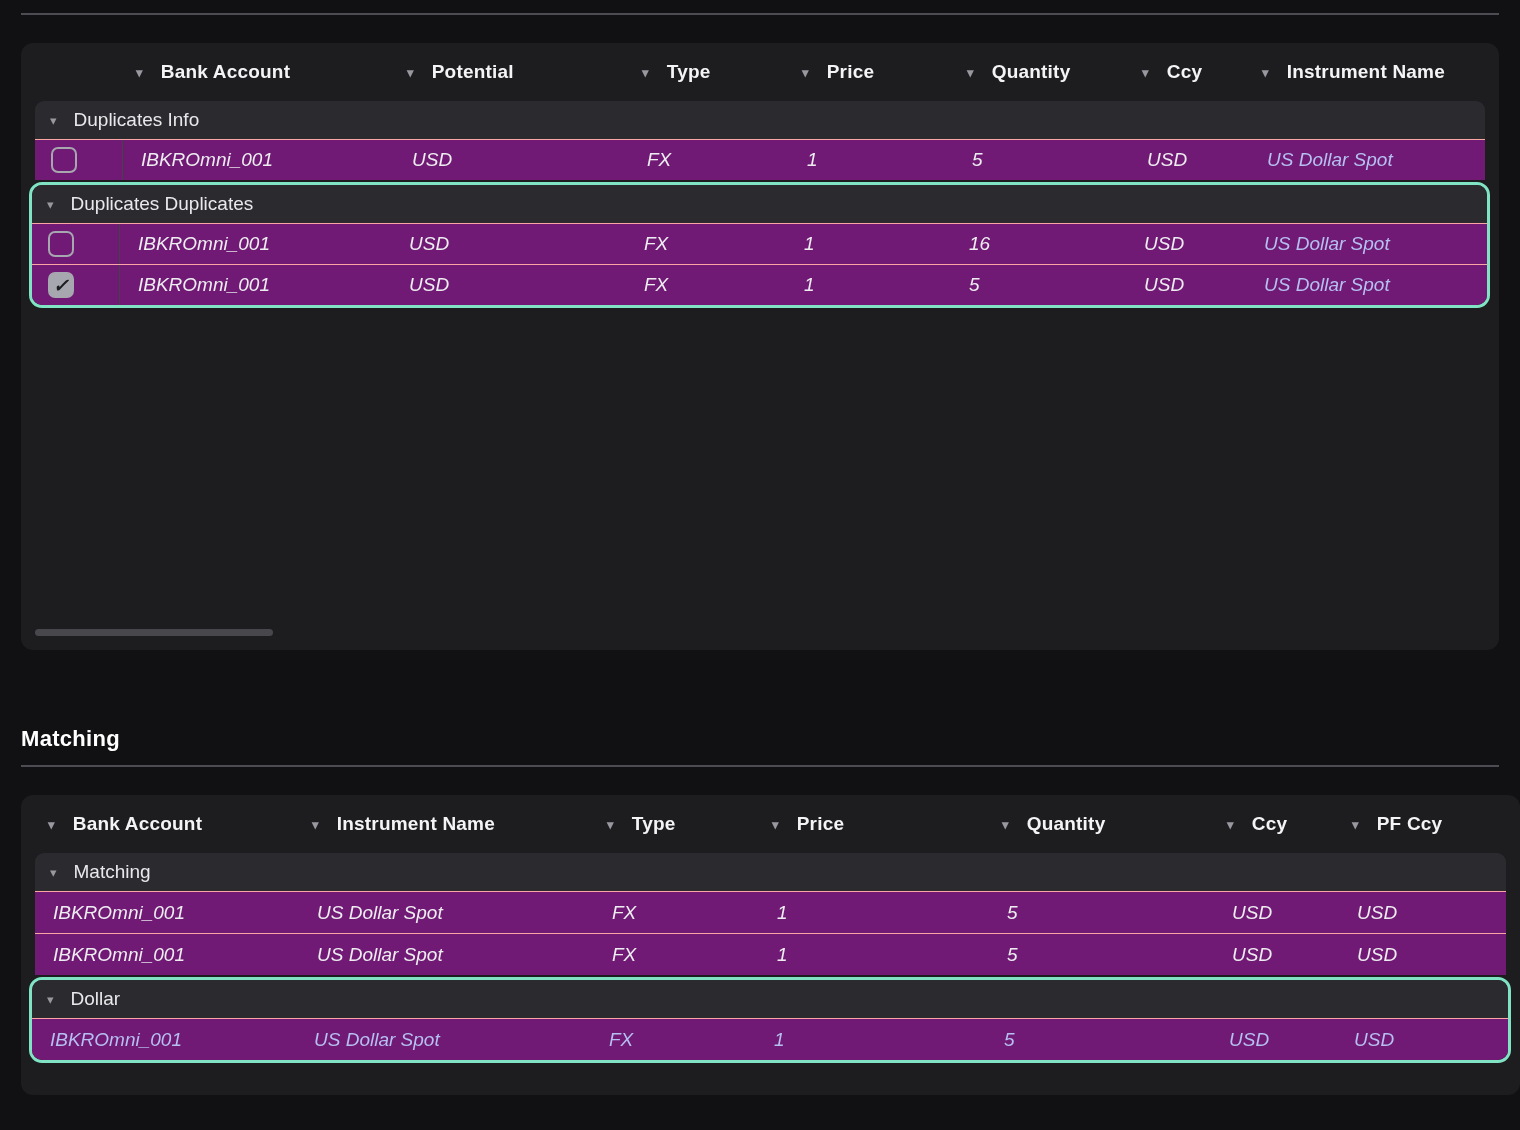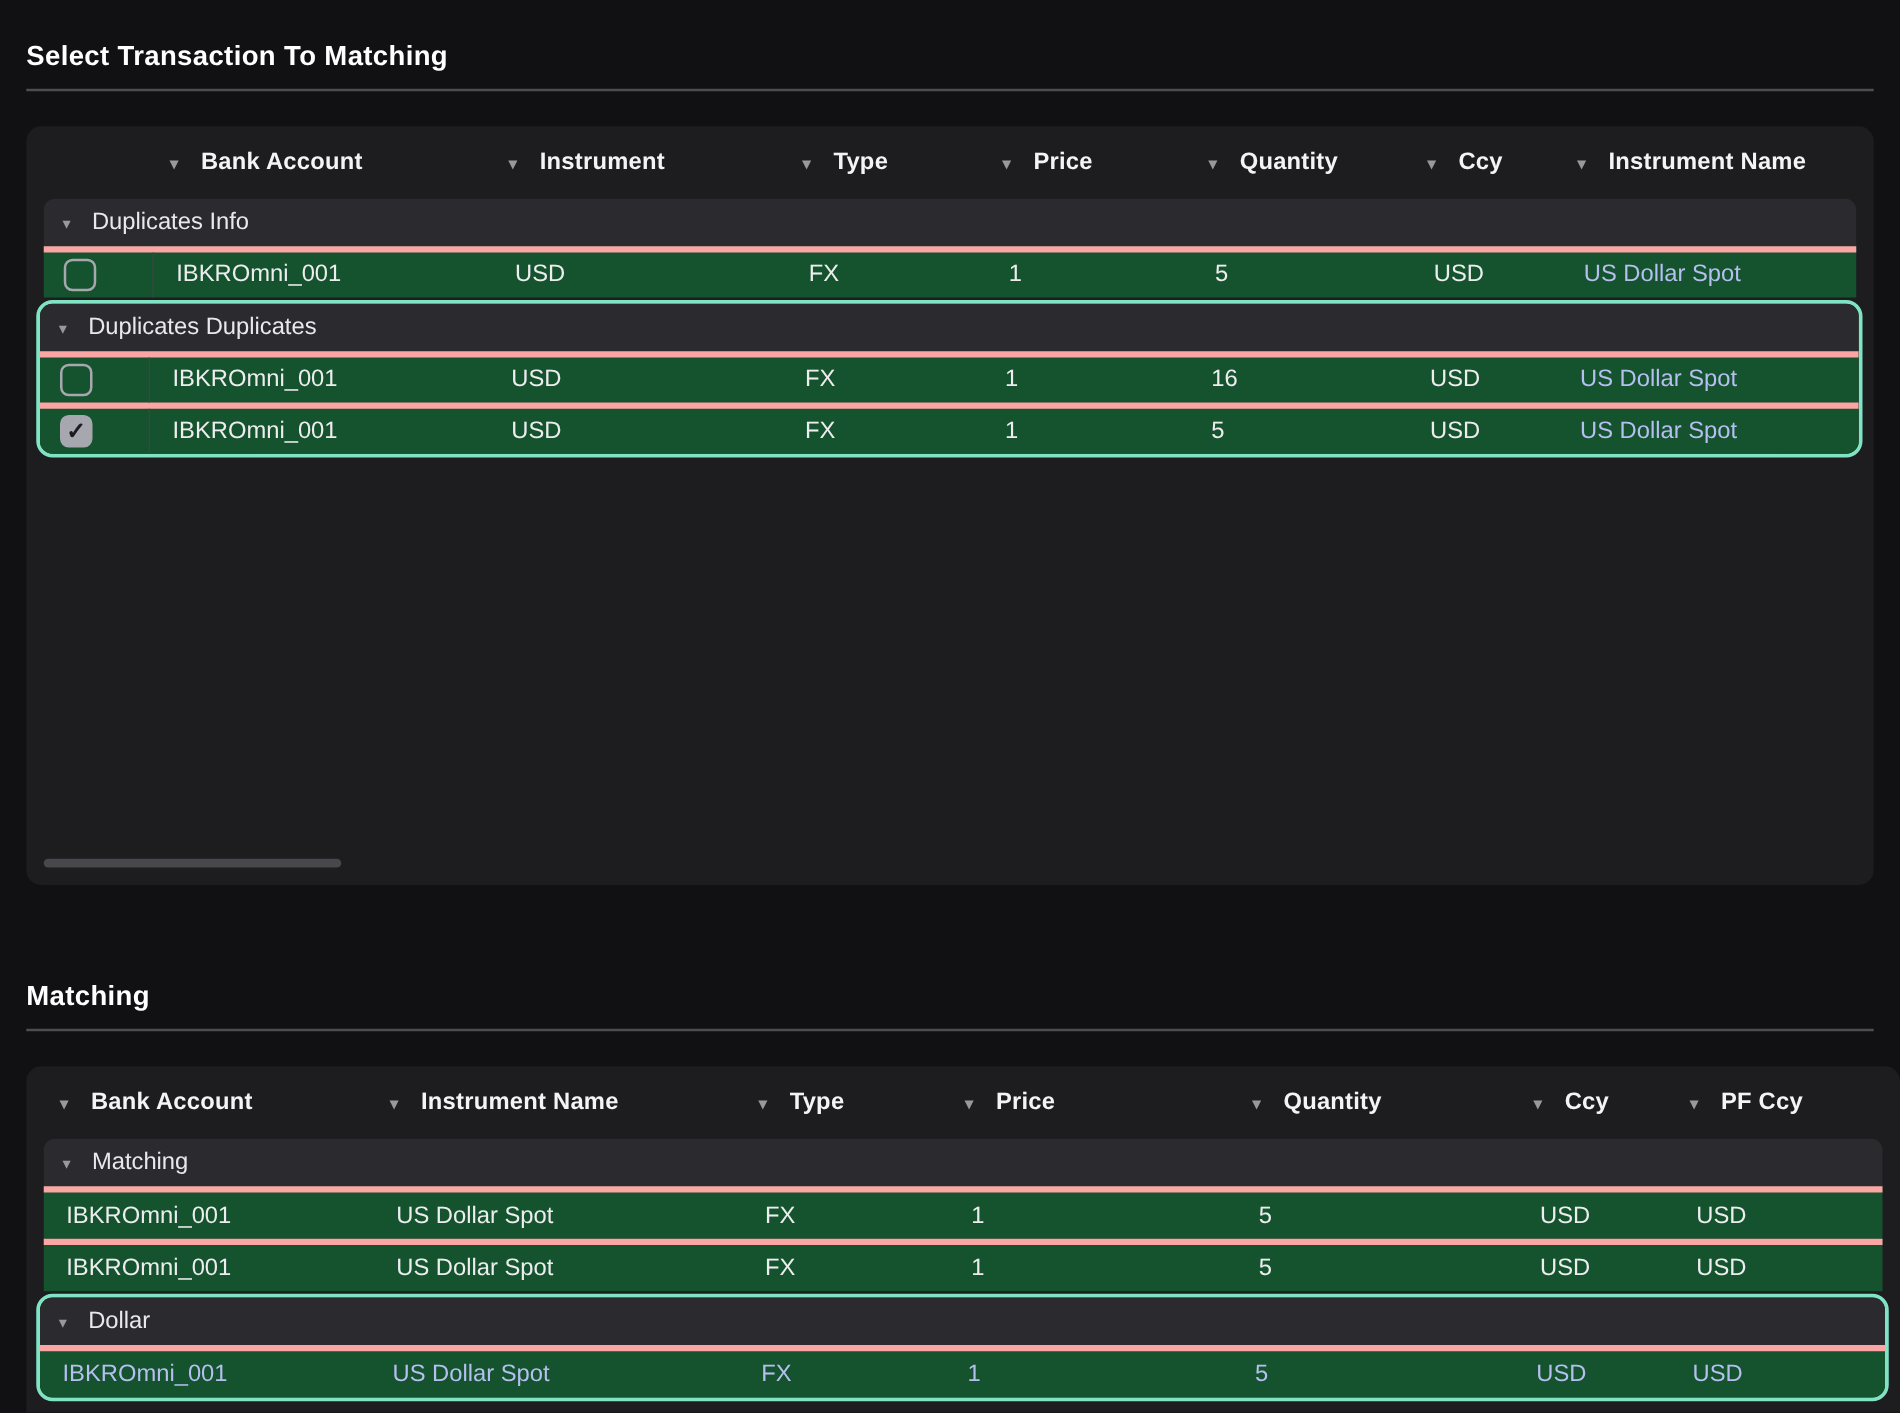--- a/index.html
+++ b/index.html
@@ -68,24 +68,25 @@
     gap: 17px;
     padding-left: 15px;
     color: #e9e9ec;
     font-size: 19px;
   }
   .rounded-top { border-radius: 9px 9px 0 0; }
 
   .trow {
     display: grid;
     align-items: center;
-    background: #14532d;
+    background: #701a75;
     color: #ededf0;
     font-size: 19px;
-    border-top: 5px solid #fca5a5;
+    border-top: 1px solid #fca5a5;
+    font-style: italic;
   }
   #transactions-card .trow { height: 41px; }
   #matching-card .trow { height: 42px; }
 
   .cell { padding-left: 18px; white-space: nowrap; overflow: hidden; }
   .cell.link { color: var(--link, #b5bff0); }
 
   .cb-cell {
     align-self: stretch;
     display: flex;
@@ -126,34 +127,33 @@
     height: 7px;
     border-radius: 4px;
     background: #47474c;
   }
 </style>
 </head>
 <body>
 
 <div class="page">
 
-  <div class="section-title" id="title-1">Select Transaction To Matching</div>
   <div class="divider"></div>
 
   <div class="table-card" id="transactions-card">
 
     <div class="thead t1grid">
       <div class="hcell"></div>
       <div class="hcell">
         <span class="caret">▾</span>
         <span>Bank Account</span>
       </div>
       <div class="hcell">
         <span class="caret">▾</span>
-        <span>Instrument</span>
+        <span>Potential</span>
       </div>
       <div class="hcell">
         <span class="caret">▾</span>
         <span>Type</span>
       </div>
       <div class="hcell">
         <span class="caret">▾</span>
         <span>Price</span>
       </div>
       <div class="hcell">

